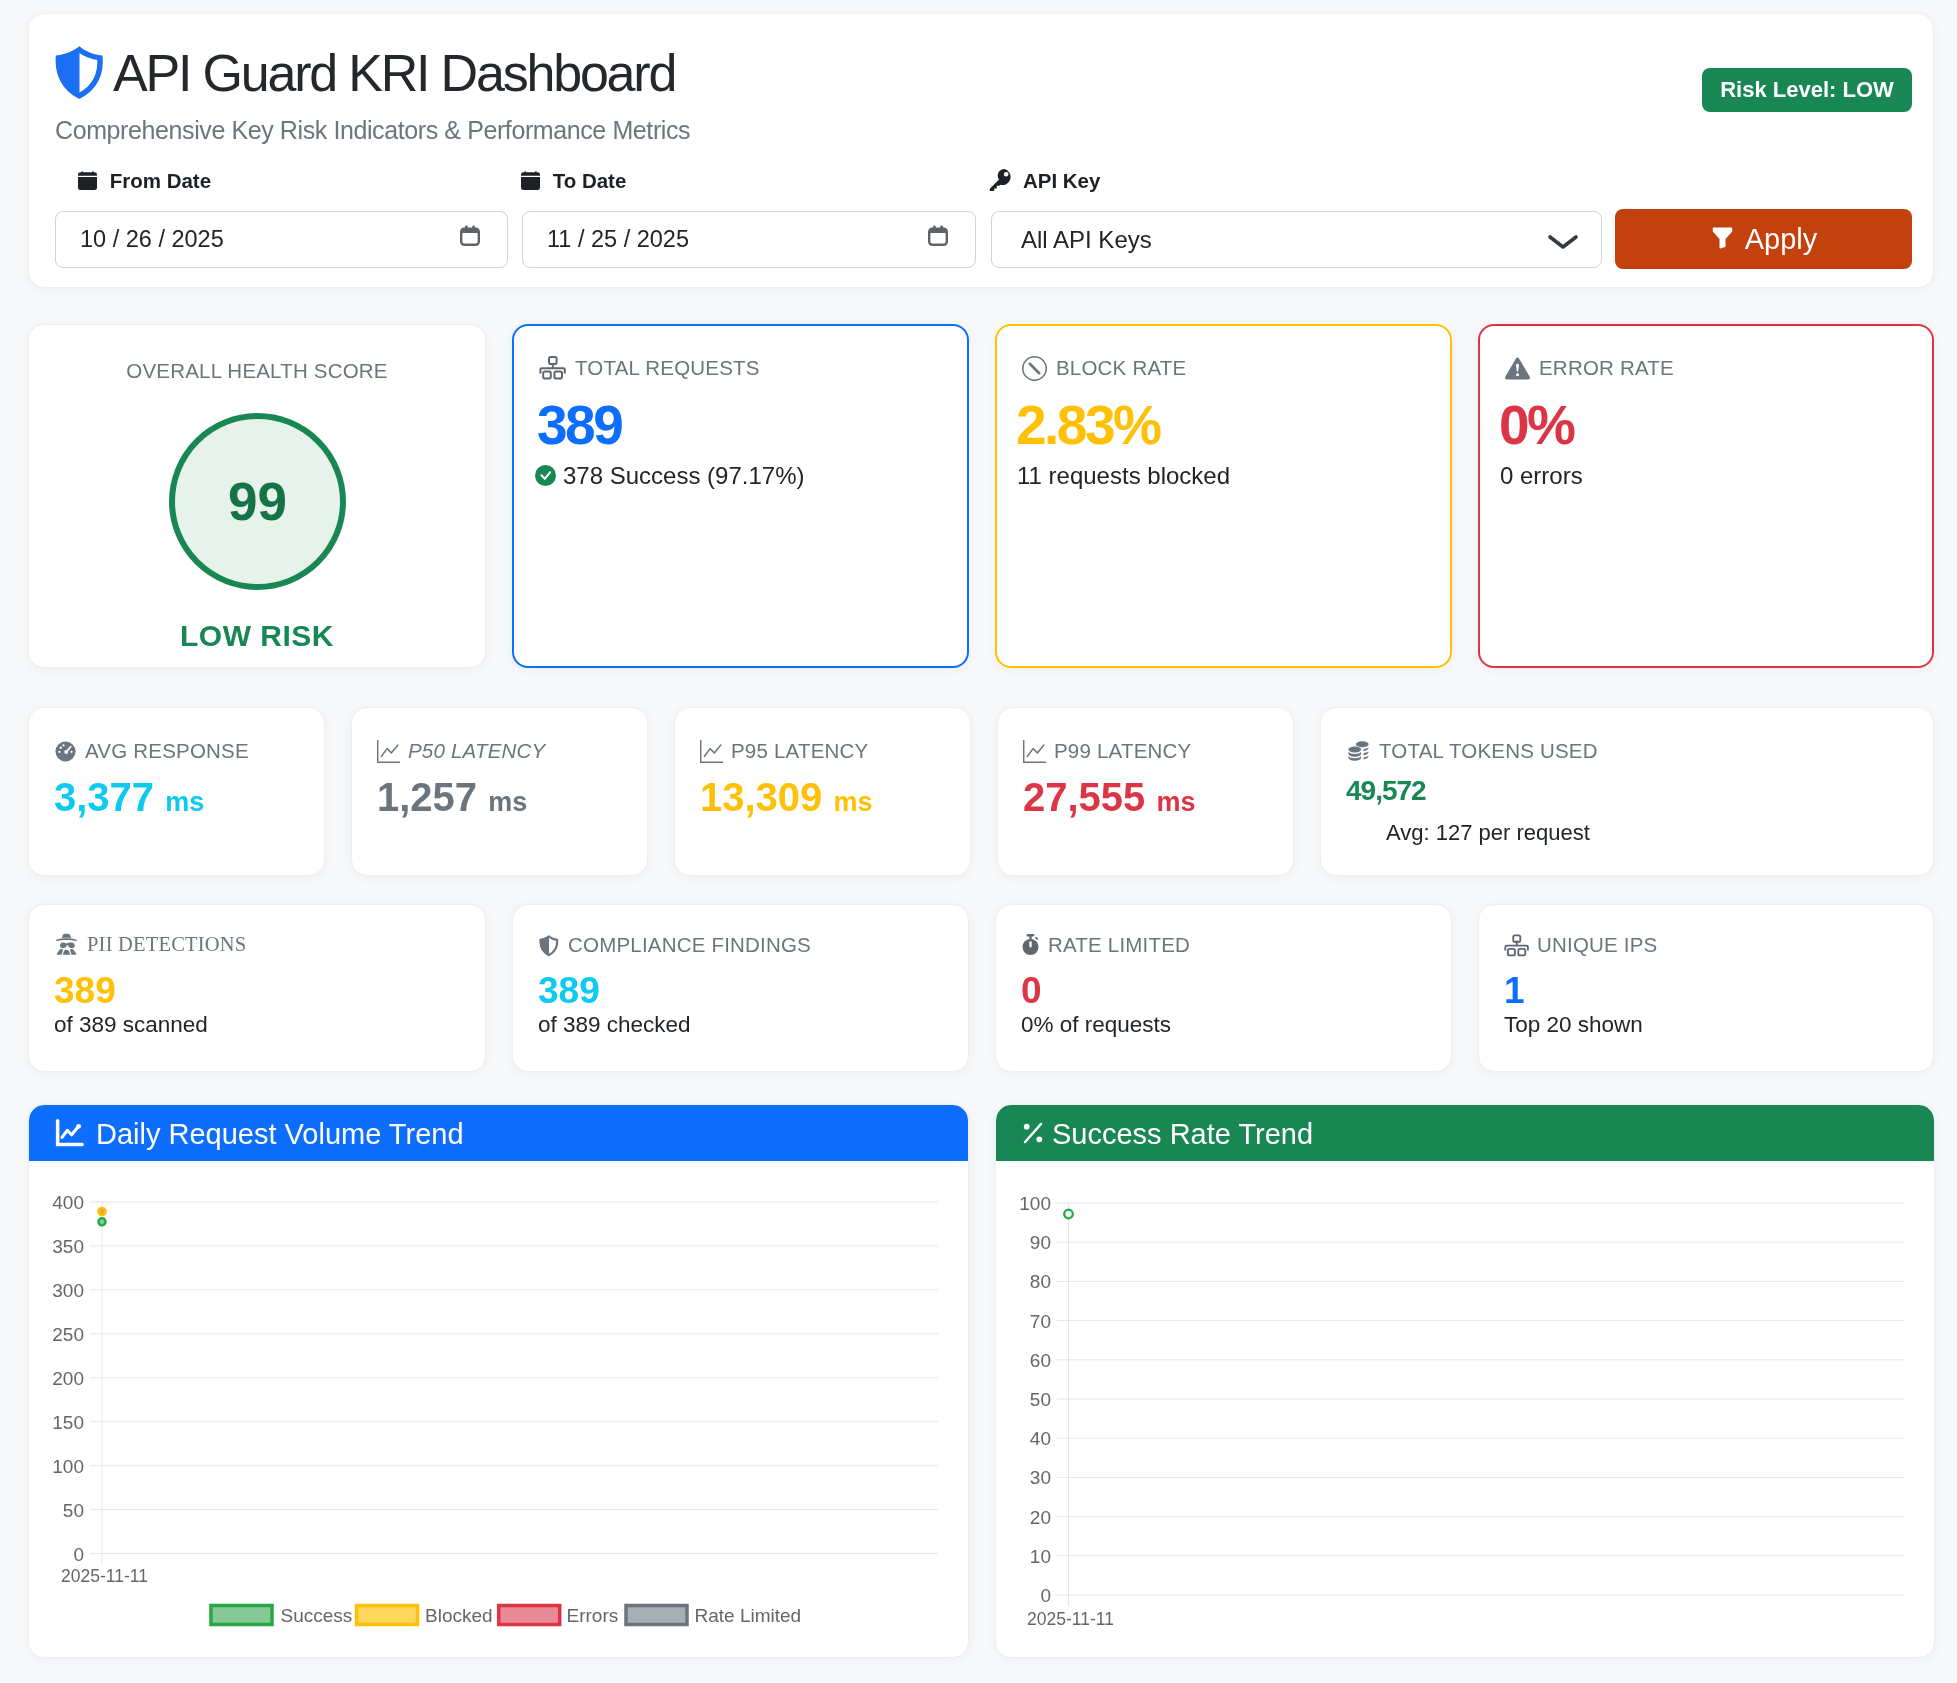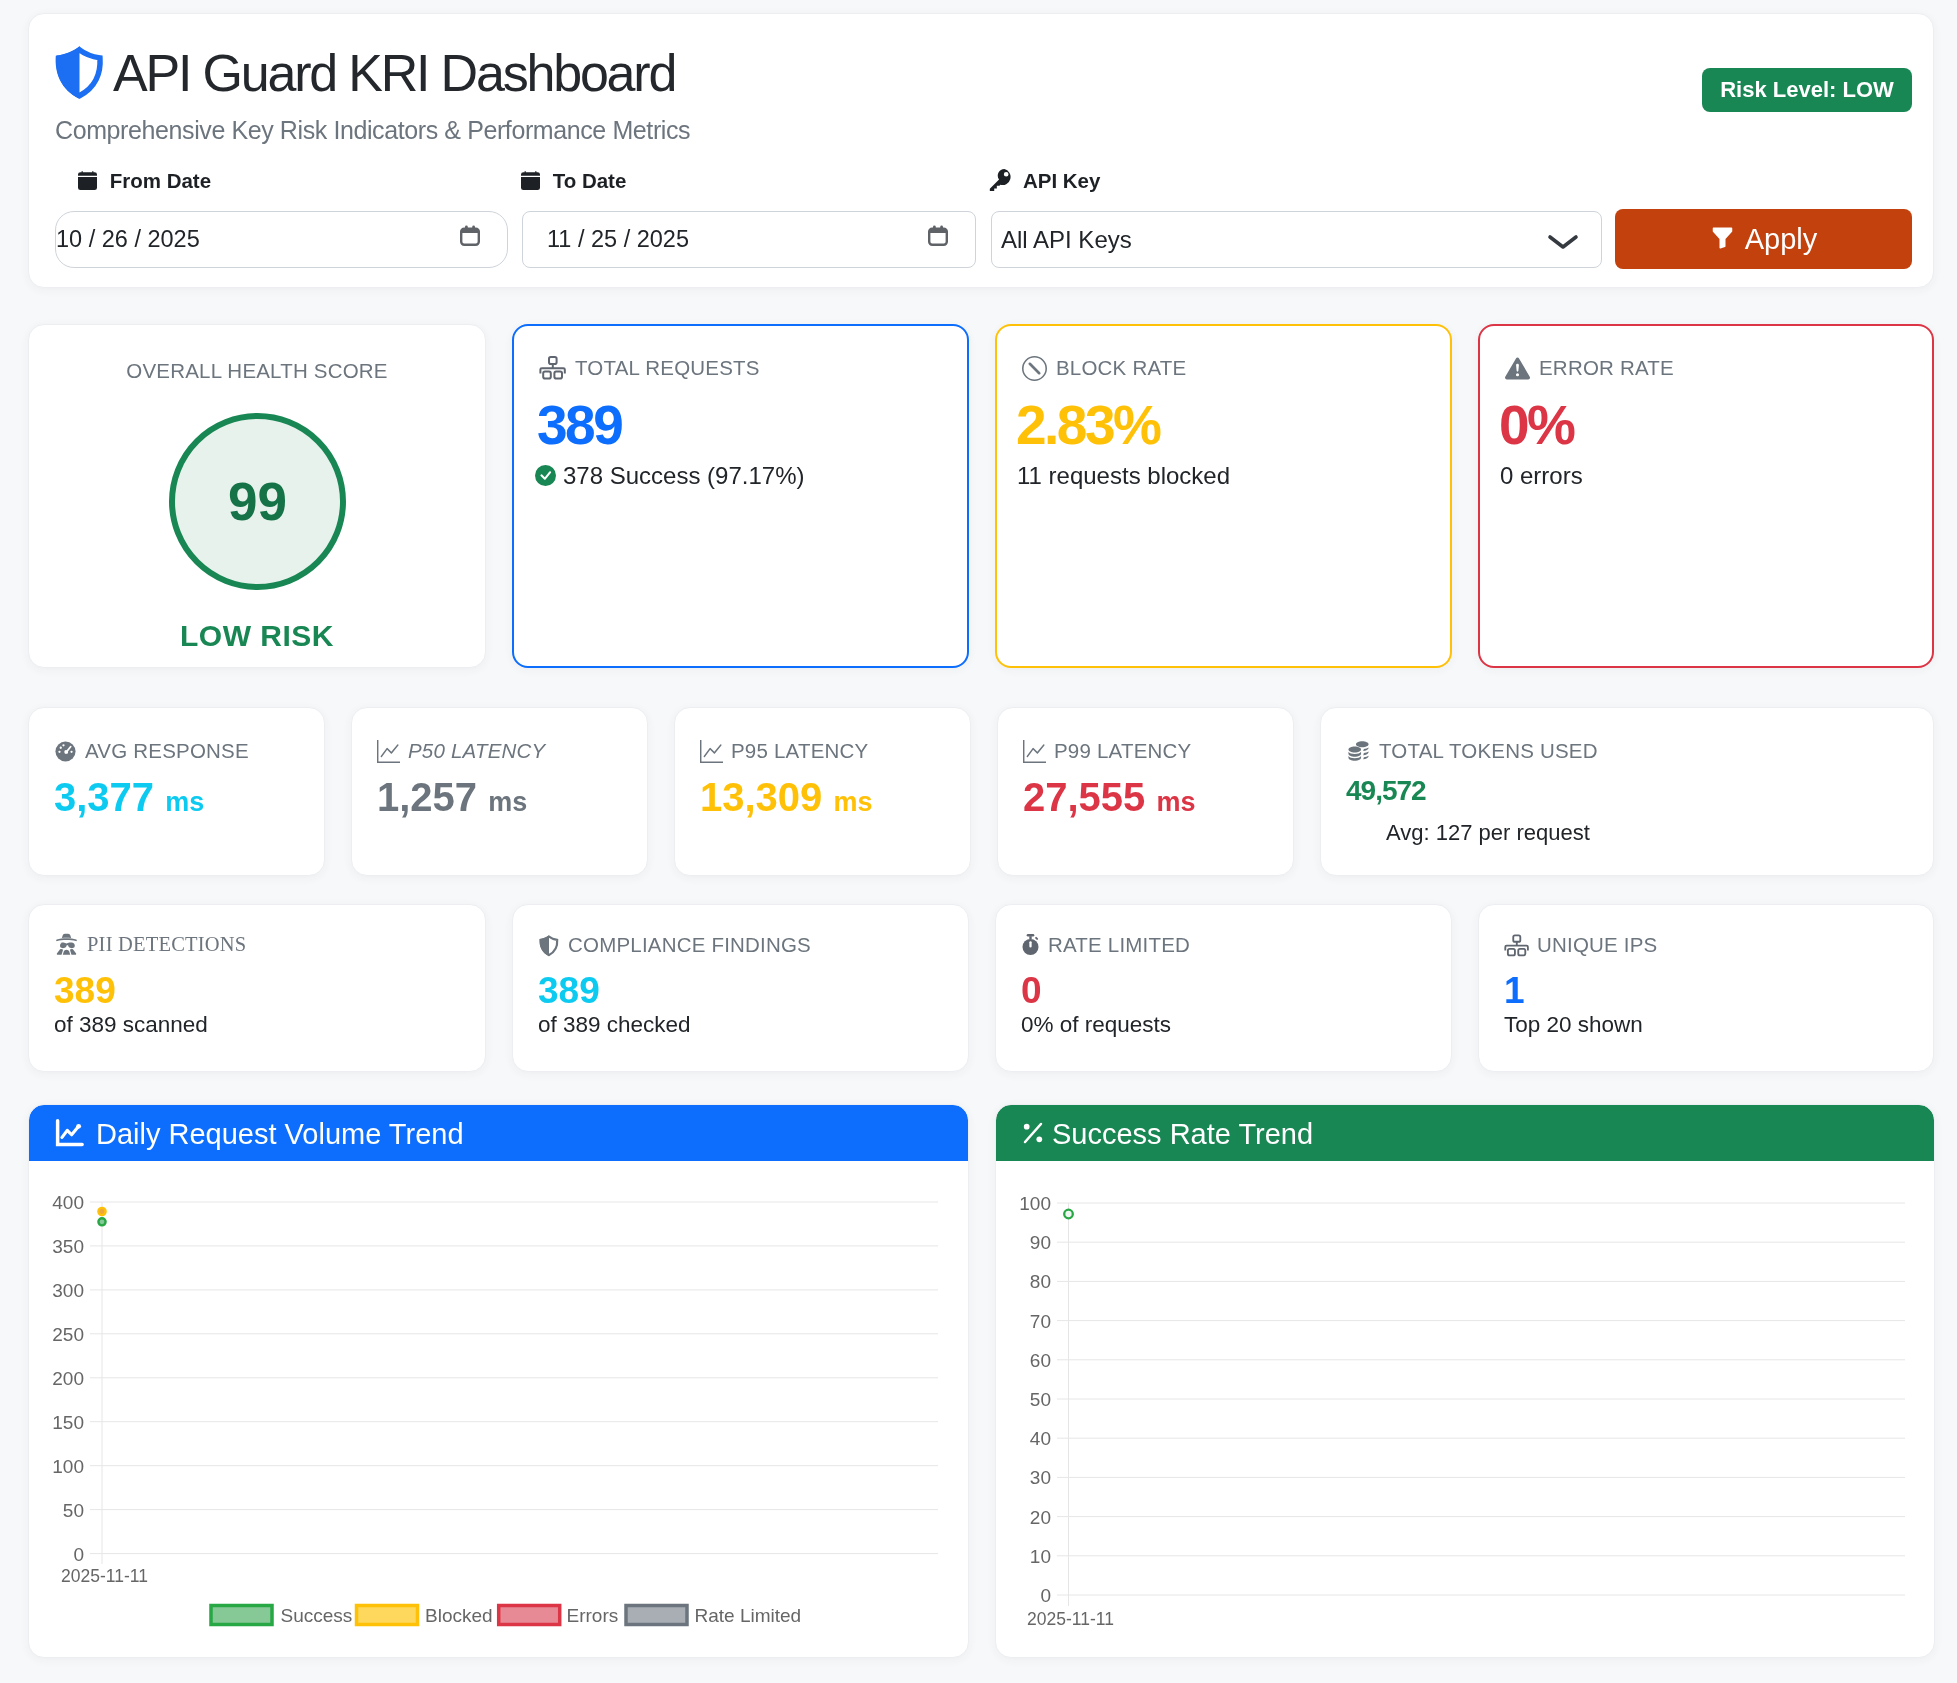--- a/index.html
+++ b/index.html
@@ -34,37 +34,37 @@
         <path d="M4 .5a.5.5 0 0 0-1 0V1H2a2 2 0 0 0-2 2v1h16V3a2 2 0 0 0-2-2h-1V.5a.5.5 0 0 0-1 0V1H4z"></path>
         <path d="M16 14V5H0v9a2 2 0 0 0 2 2h12a2 2 0 0 0 2-2z"></path>
       </svg>
     To Date</div>
   <div class="abs" style="left:960px; top:155px; font-size:20.5px; font-weight:bold; color:#1d2125;">
     <svg class="ico" style="margin:-5px 7px 0 0;" width="22" height="22" viewBox="0 0 16 16" fill="#1d2125">
         <path d="M11.2 0a4.8 4.8 0 0 0-3.9 7.6L0.6 14.3V16h3.2v-1.9h1.9v-1.9h1.9l.7-.7A4.8 4.8 0 1 0 11.2 0zm1.3 2.1a1.7 1.7 0 1 1 0 3.4 1.7 1.7 0 0 1 0-3.4z"></path>
       </svg>
     API Key</div>
 
-  <div class="abs" style="left:26px; top:197px; width:453px; height:57px; border:1px solid #ced4da; border-radius:19px; font-size:23.5px; color:#212529; line-height:55px; ">10 / 26 / 2025
+  <div class="abs" style="left:26px; top:197px; width:453px; height:57px; border:1px solid #ced4da; border-radius:8px; font-size:23.5px; color:#212529; line-height:55px; padding-left:24px;">10 / 26 / 2025
     <svg class="abs" style="right:25px; top:11px;" width="24" height="25" viewBox="0 0 24 25">
         <rect x="7" y="2.6" width="2.8" height="5" rx="1.4" fill="#5f6368"></rect>
         <rect x="14.2" y="2.6" width="2.8" height="5" rx="1.4" fill="#5f6368"></rect>
         <rect x="3.2" y="5.6" width="17.6" height="16.2" rx="3" fill="none" stroke="#5f6368" stroke-width="2.4"></rect>
         <path d="M4 6.8A1.8 1.8 0 0 1 5.8 5h12.4A1.8 1.8 0 0 1 20 6.8V10H4z" fill="#5f6368"></path>
       </svg>
   </div>
   <div class="abs" style="left:493px; top:197px; width:454px; height:57px; border:1px solid #ced4da; border-radius:8px; font-size:23.5px; color:#212529; line-height:55px; padding-left:24px;">11 / 25 / 2025
     <svg class="abs" style="right:25px; top:11px;" width="24" height="25" viewBox="0 0 24 25">
         <rect x="7" y="2.6" width="2.8" height="5" rx="1.4" fill="#5f6368"></rect>
         <rect x="14.2" y="2.6" width="2.8" height="5" rx="1.4" fill="#5f6368"></rect>
         <rect x="3.2" y="5.6" width="17.6" height="16.2" rx="3" fill="none" stroke="#5f6368" stroke-width="2.4"></rect>
         <path d="M4 6.8A1.8 1.8 0 0 1 5.8 5h12.4A1.8 1.8 0 0 1 20 6.8V10H4z" fill="#5f6368"></path>
       </svg>
   </div>
-  <div class="abs" style="left:962px; top:197px; width:611px; height:57px; border:1px solid #ced4da; border-radius:8px; font-size:24px; color:#212529; line-height:55px; padding-left:9px;">All API Keys
+  <div class="abs" style="left:962px; top:197px; width:611px; height:57px; border:1px solid #ced4da; border-radius:8px; font-size:24px; color:#212529; line-height:55px; padding-left:29px;">All API Keys
     <svg class="abs" style="right:22px; top:22px;" width="32" height="16" viewBox="0 0 32 16">
         <path d="M3 3 L16 13 L29 3" fill="none" stroke="#343a40" stroke-width="3.6" stroke-linecap="round" stroke-linejoin="round"></path>
       </svg>
   </div>
   <div class="abs" style="left:1586px; top:195px; width:297px; height:60px; background:#c2410c; border-radius:8px; color:#fff; font-size:29px; text-align:center; line-height:60px;">
     <svg class="ico" style="margin:-6px 10px 0 0;" width="25" height="24" viewBox="0 0 16 16" fill="#fff">
         <path d="M1.5 1.5A.5.5 0 0 1 2 1h12a.5.5 0 0 1 .5.5v2a.5.5 0 0 1-.128.334L10 8.692V13.5a.5.5 0 0 1-.342.474l-3 1A.5.5 0 0 1 6 14.5V8.692L1.628 3.834A.5.5 0 0 1 1.5 3.5z"></path>
       </svg>Apply</div>
 </div>
 

